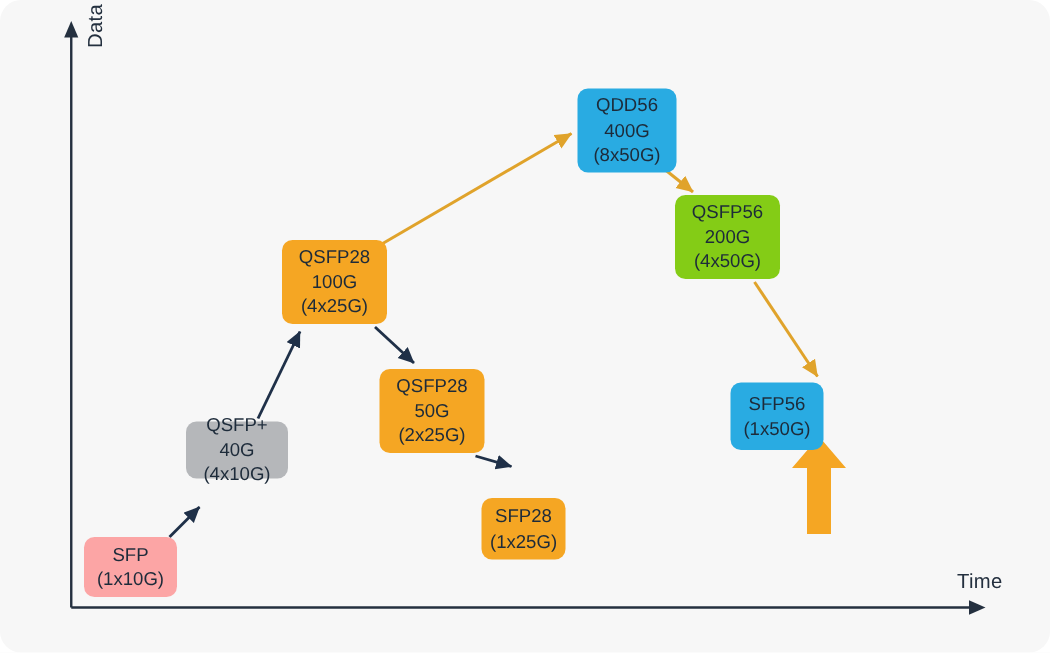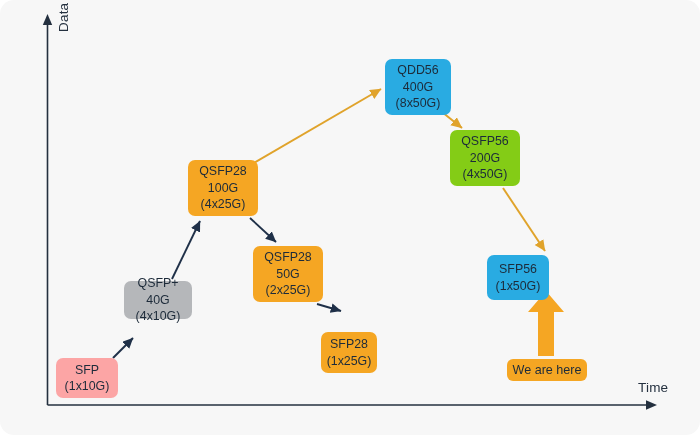--- a/index.html
+++ b/index.html
@@ -149,15 +149,14 @@
         <span class="line">QSFP56</span>
         <span class="line">200G</span>
         <span class="line">(4x50G)</span>
       </div>
       <div class="node" style="left: 487px; top: 255px; width: 62px; height: 45px; background: rgb(41, 171, 226);">
         <span class="line">SFP56</span>
         <span class="line">(1x50G)</span>
       </div>
     </div>
 
-  <div class="pill" id="annotation" style="left: 507px; top: 359px; width: 80px; height: 22px; background: rgb(245, 166, 35);">We are here</div>
 
 </div>
 
 </body></html>

